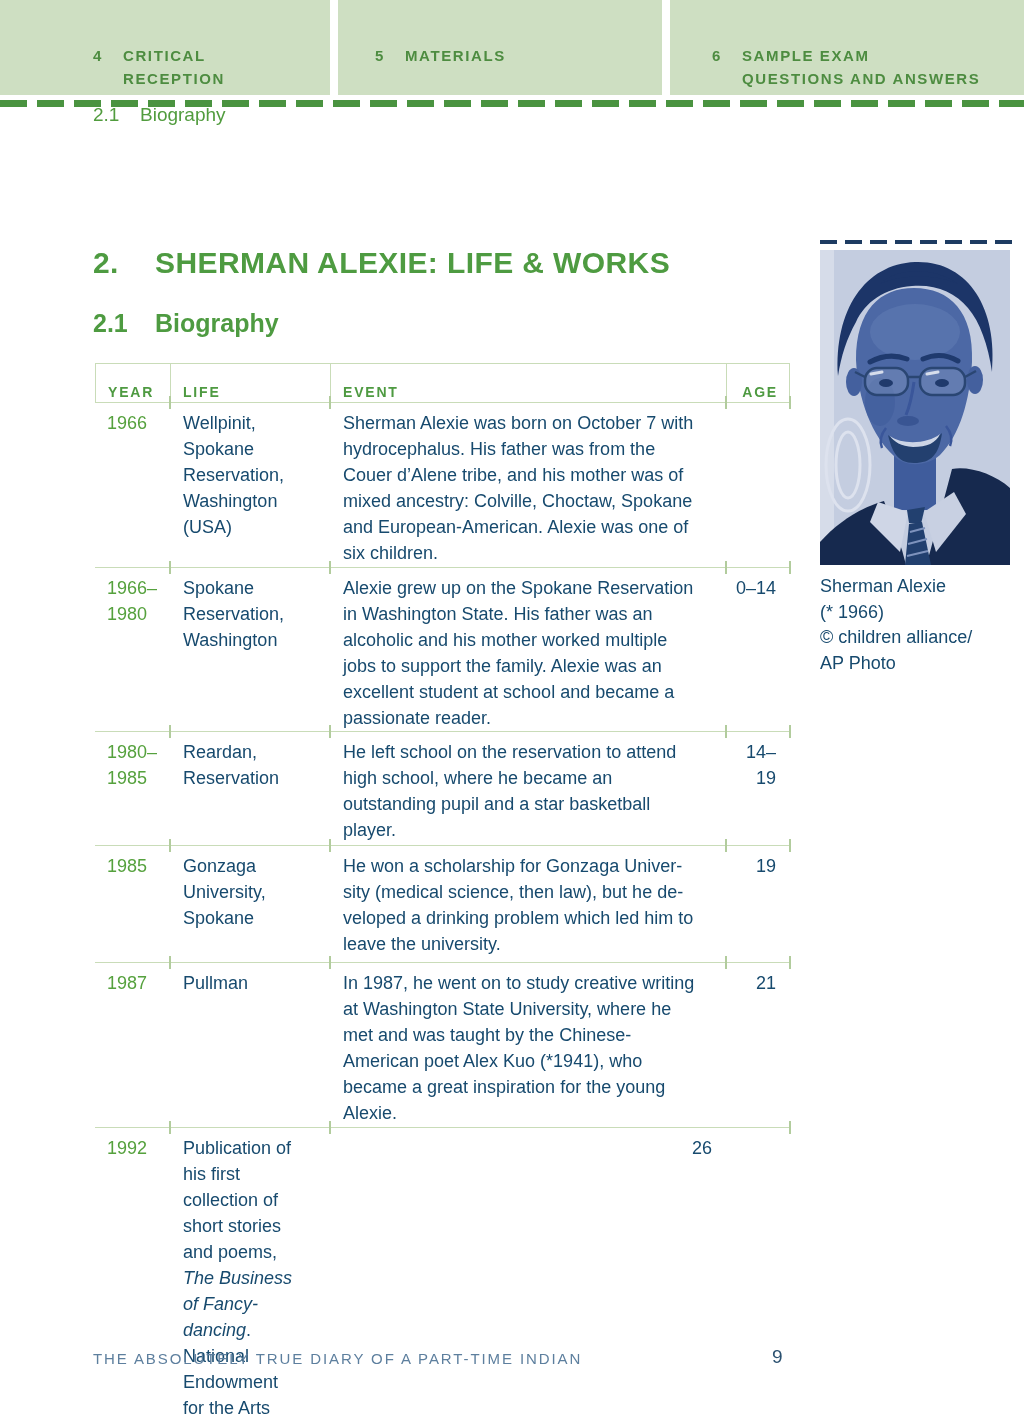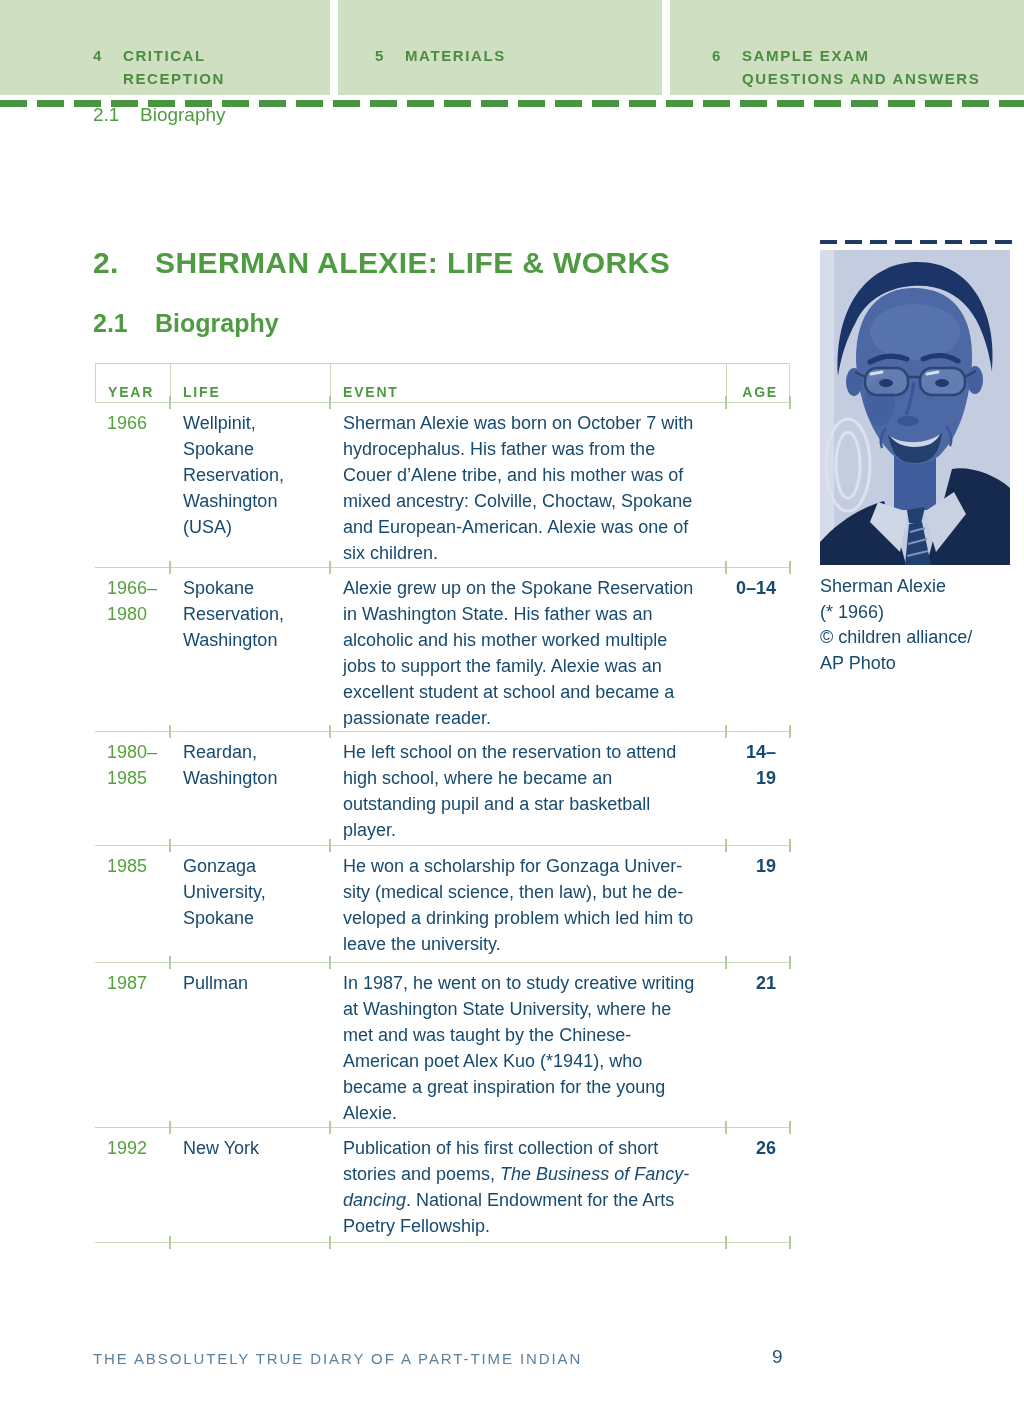--- a/index.html
+++ b/index.html
@@ -36,21 +36,21 @@
     box-sizing:border-box;color:#4e9a41;font-size:14px;font-weight:bold;letter-spacing:1.8px;
     padding:20px 0 0 12px;}
   .hcell.last{border-right:1px solid #c9dcb8;text-align:right;padding-right:11px;padding-left:0;}
   .t-row{display:grid;grid-template-columns:75px 160px 396px 64px;position:relative;
     border-bottom:1px solid #c9dcb8;box-sizing:border-box;}
   .cell{position:relative;box-sizing:border-box;padding-top:7px;font-size:18px;line-height:26px;}
   .c-year{color:#55a13d;padding-left:12px;padding-right:6px;}
   .c-place{color:#174a6e;padding-left:13px;padding-right:4px;}
   .c-event{color:#174a6e;padding-left:13px;padding-right:28px;hyphens:manual;}
   .c-event .ital{font-style:italic;}
-  .c-age{color:#174a6e;text-align:right;padding-right:14px;font-weight:bold;}
+  .c-age{color:#174a6e;text-align:right;padding-right:14px;}
   
   .c-place::before,.c-event::before,.c-age::before,
   .end-place::before,.end-event::before,.end-age::before{
     content:"";position:absolute;left:-1px;top:-7px;width:2px;height:13px;background:#b2cc9d;}
   .t-row::after,.table-end::after{
     content:"";position:absolute;right:-1px;top:-7px;width:2px;height:13px;background:#b2cc9d;}
   .table-end{display:grid;grid-template-columns:75px 160px 396px 64px;position:relative;height:12px;}
   .table-end div{position:relative;}
   
   .photo-wrap{position:absolute;left:820px;top:240px;width:200px;}
@@ -121,39 +121,38 @@
         <div class="cell c-age"></div>
       </div>
       <div class="t-row" style="min-height: 163px;">
         <div class="cell c-year">1966–1980</div>
         <div class="cell c-place">Spokane Reservation, Washington</div>
         <div class="cell c-event"><span>Alexie grew up on the Spokane Reserva­tion in Washington State. His father was an alcoholic and his mother worked multiple jobs to support the family. Alexie was an excellent student at school and became a passionate reader.</span></div>
         <div class="cell c-age">0–14</div>
       </div>
       <div class="t-row" style="min-height: 114px;">
         <div class="cell c-year">1980–1985</div>
-        <div class="cell c-place">Reardan, Washington</div>
+        <div class="cell c-place">Reardan, Reservation</div>
         <div class="cell c-event"><span>He left school on the reservation to at­tend high school, where he became an outstanding pupil and a star basketball player.</span></div>
         <div class="cell c-age">14–19</div>
       </div>
       <div class="t-row" style="min-height: 117px;">
         <div class="cell c-year">1985</div>
         <div class="cell c-place">Gonzaga University, Spokane</div>
         <div class="cell c-event"><span>He won a scholarship for Gonzaga Univer­sity (medical science, then law), but he de­veloped a drinking problem which led him to leave the university.</span></div>
         <div class="cell c-age">19</div>
       </div>
       <div class="t-row" style="min-height: 165px;">
         <div class="cell c-year">1987</div>
         <div class="cell c-place">Pullman</div>
         <div class="cell c-event"><span>In 1987, he went on to study creative writ­ing at Washington State University, where he met and was taught by the Chinese-American poet Alex Kuo (*1941), who became a great inspiration for the young Alexie.</span></div>
         <div class="cell c-age">21</div>
       </div>
       <div class="t-row" style="min-height: 115px;">
         <div class="cell c-year">1992</div>
-        <div class="cell c-place">New York</div>
         <div class="cell c-event"><span>Publication of his first collection of short stories and poems, </span><span class="ital">The Business of Fancy­dancing</span><span>. National Endowment for the Arts Poetry Fellowship.</span></div>
         <div class="cell c-age">26</div>
       </div>
     </div>
   <div class="table-end">
     <div></div>
     <div class="end-place"></div>
     <div class="end-event"></div>
     <div class="end-age"></div>
   </div>

